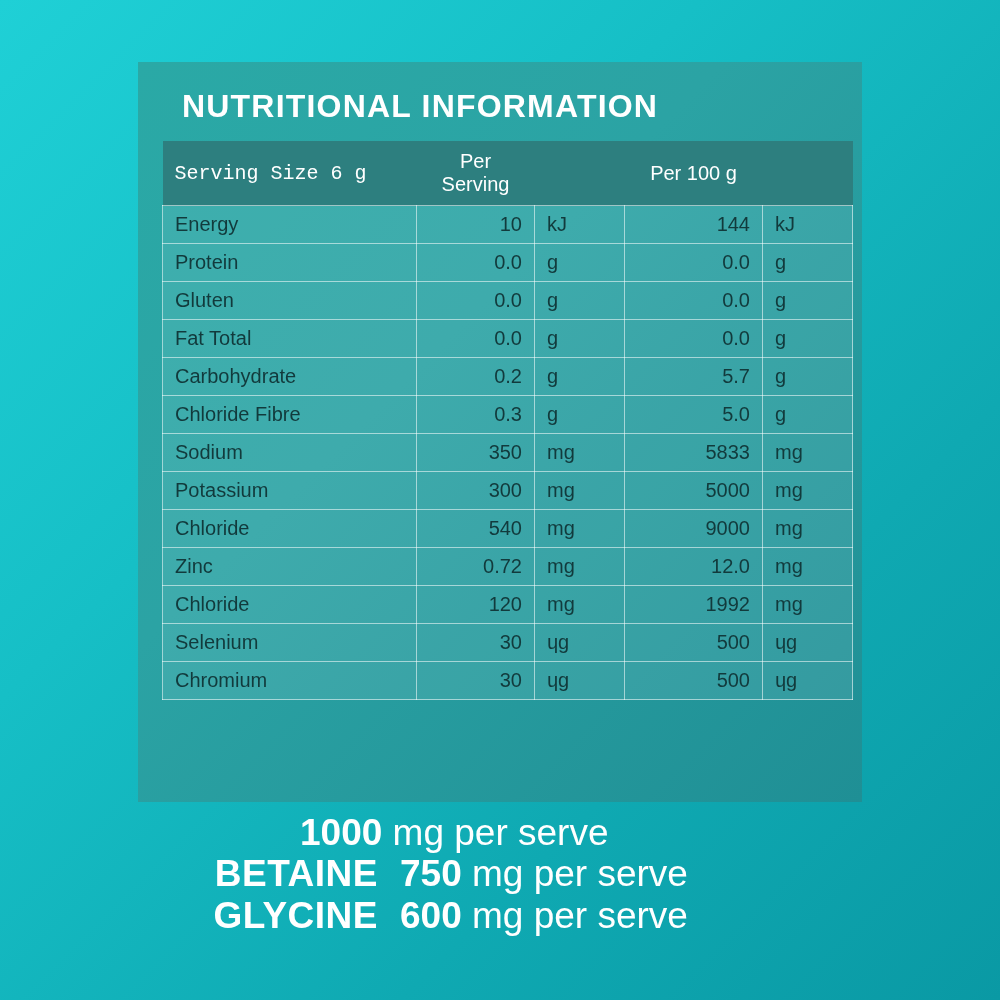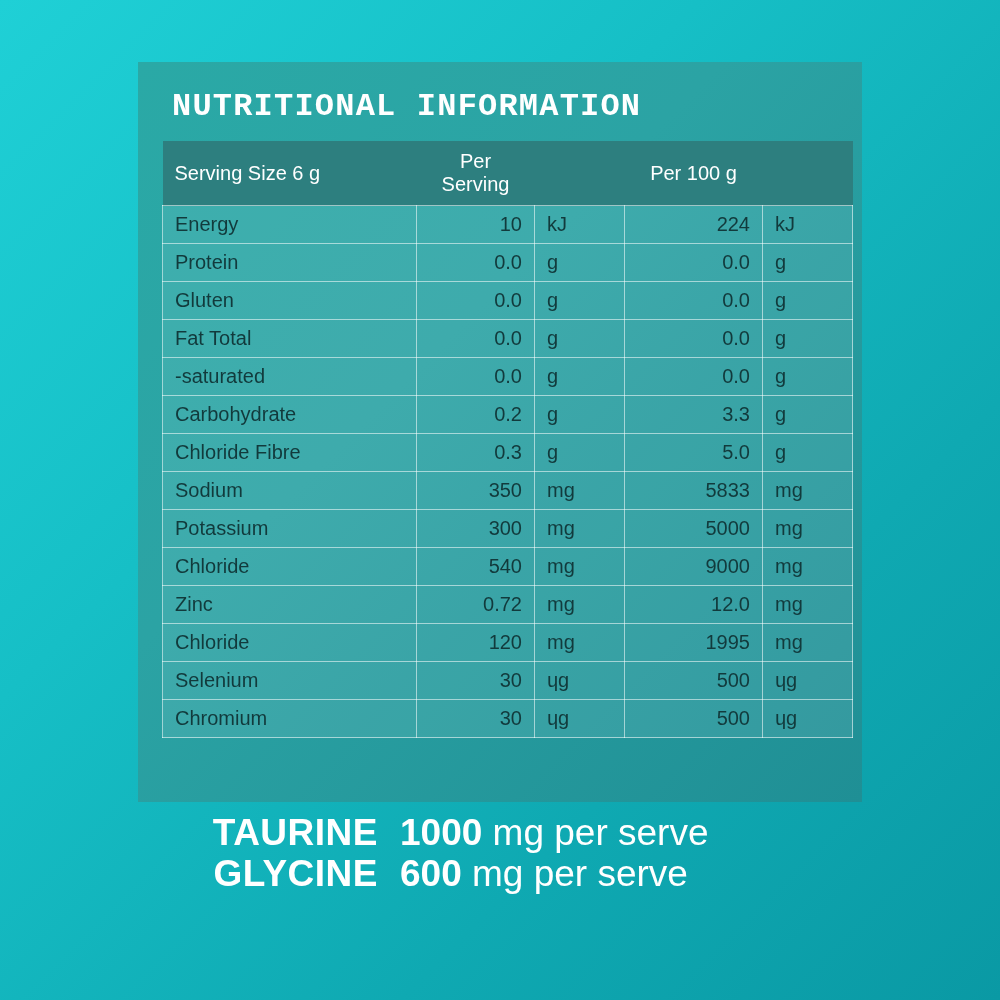--- a/index.html
+++ b/index.html
@@ -23,24 +23,23 @@
     width: 724px;
     height: 740px;
     background: linear-gradient(135deg, #2aa9a6 0%, #2ba3a4 40%, #1f8f95 100%);
   }
 
   .panel-title {
     color: #ffffff;
     font-size: 32px;
     font-weight: bold;
     letter-spacing: 1.2px;
-    padding: 26px 0 0 34px;
+    padding: 26px 0 0 44px;
     margin: 0;
     text-transform: uppercase;
-    font-family: Liberation Mono, monospace;
   }
 
   .table-wrap {
     margin: 16px 24px 0 24px;
   }
 
   table.nutrition {
     width: 100%;
     border-collapse: collapse;
     table-layout: fixed;
@@ -48,21 +47,21 @@
 
   table.nutrition thead th {
     background: #2d7f7f;
     color: #ffffff;
     font-size: 20px;
     font-weight: normal;
     text-align: left;
     padding: 9px 12px;
     border: none;
   }
-  table.nutrition thead th.th-serving { width: 254px; }
+  table.nutrition thead th.th-serving { width: 254px; font-family: Liberation Mono, monospace; }
   table.nutrition thead th.th-per-serving { width: 118px; text-align: center; }
   table.nutrition thead th.th-unit-1 { width: 90px; }
   table.nutrition thead th.th-per-100 { width: 138px; text-align: center; }
   table.nutrition thead th.th-unit-2 { width: 90px; }
 
   table.nutrition tbody td {
     font-size: 20px;
     color: #123a3c;
     padding: 7px 12px;
     border: 1px solid rgba(255,255,255,0.55);
@@ -116,56 +115,49 @@
           <th class="th-unit-1"></th>
           <th class="th-per-100">Per 100 g</th>
           <th class="th-unit-2"></th>
         </tr>
       </thead>
       <tbody id="nutrition-body">
           <tr>
             <td class="name">Energy</td>
             <td class="value">10</td>
             <td class="unit">kJ</td>
-            <td class="value">224</td>
+            <td class="value">144</td>
             <td class="unit">kJ</td>
           </tr>
           <tr>
             <td class="name">Protein</td>
             <td class="value">0.0</td>
             <td class="unit">g</td>
             <td class="value">0.0</td>
             <td class="unit">g</td>
           </tr>
           <tr>
             <td class="name">Gluten</td>
             <td class="value">0.0</td>
             <td class="unit">g</td>
             <td class="value">0.0</td>
             <td class="unit">g</td>
           </tr>
           <tr>
             <td class="name">Fat Total</td>
-            <td class="value">0.0</td>
-            <td class="unit">g</td>
-            <td class="value">0.0</td>
-            <td class="unit">g</td>
-          </tr>
-          <tr>
-            <td class="name">-saturated</td>
             <td class="value">0.0</td>
             <td class="unit">g</td>
             <td class="value">0.0</td>
             <td class="unit">g</td>
           </tr>
           <tr>
             <td class="name">Carbohydrate</td>
             <td class="value">0.2</td>
             <td class="unit">g</td>
-            <td class="value">3.3</td>
+            <td class="value">5.7</td>
             <td class="unit">g</td>
           </tr>
           <tr>
             <td class="name">Chloride Fibre</td>
             <td class="value">0.3</td>
             <td class="unit">g</td>
             <td class="value">5.0</td>
             <td class="unit">g</td>
           </tr>
           <tr>
@@ -193,21 +185,21 @@
             <td class="name">Zinc</td>
             <td class="value">0.72</td>
             <td class="unit">mg</td>
             <td class="value">12.0</td>
             <td class="unit">mg</td>
           </tr>
           <tr>
             <td class="name">Chloride</td>
             <td class="value">120</td>
             <td class="unit">mg</td>
-            <td class="value">1995</td>
+            <td class="value">1992</td>
             <td class="unit">mg</td>
           </tr>
           <tr>
             <td class="name">Selenium</td>
             <td class="value">30</td>
             <td class="unit">ɥg</td>
             <td class="value">500</td>
             <td class="unit">ɥg</td>
           </tr>
           <tr>
@@ -217,20 +209,23 @@
             <td class="value">500</td>
             <td class="unit">ɥg</td>
           </tr>
         </tbody>
     </table>
   </div>
 </div>
 
 <div class="footer" id="footer-block">
     <div class="footer-row">
-      <div class="footer-name">TAURINE</div>
       <div class="footer-amount"><b>1000</b> mg per serve</div>
+    </div>
+    <div class="footer-row">
+      <div class="footer-name">BETAINE</div>
+      <div class="footer-amount"><b>750</b> mg per serve</div>
     </div>
     <div class="footer-row">
       <div class="footer-name">GLYCINE</div>
       <div class="footer-amount"><b>600</b> mg per serve</div>
     </div>
   </div>
 
 </body></html>

